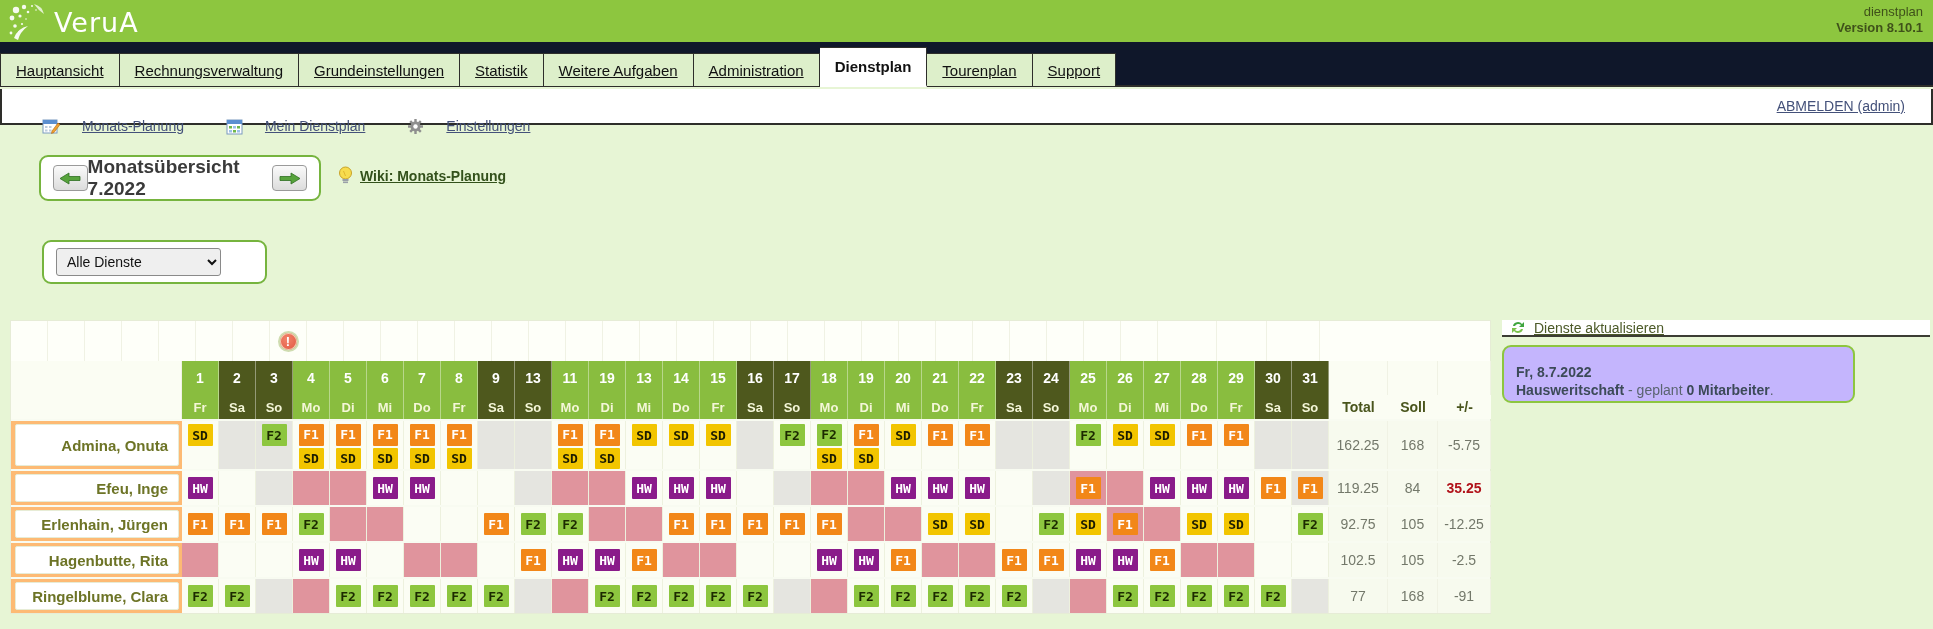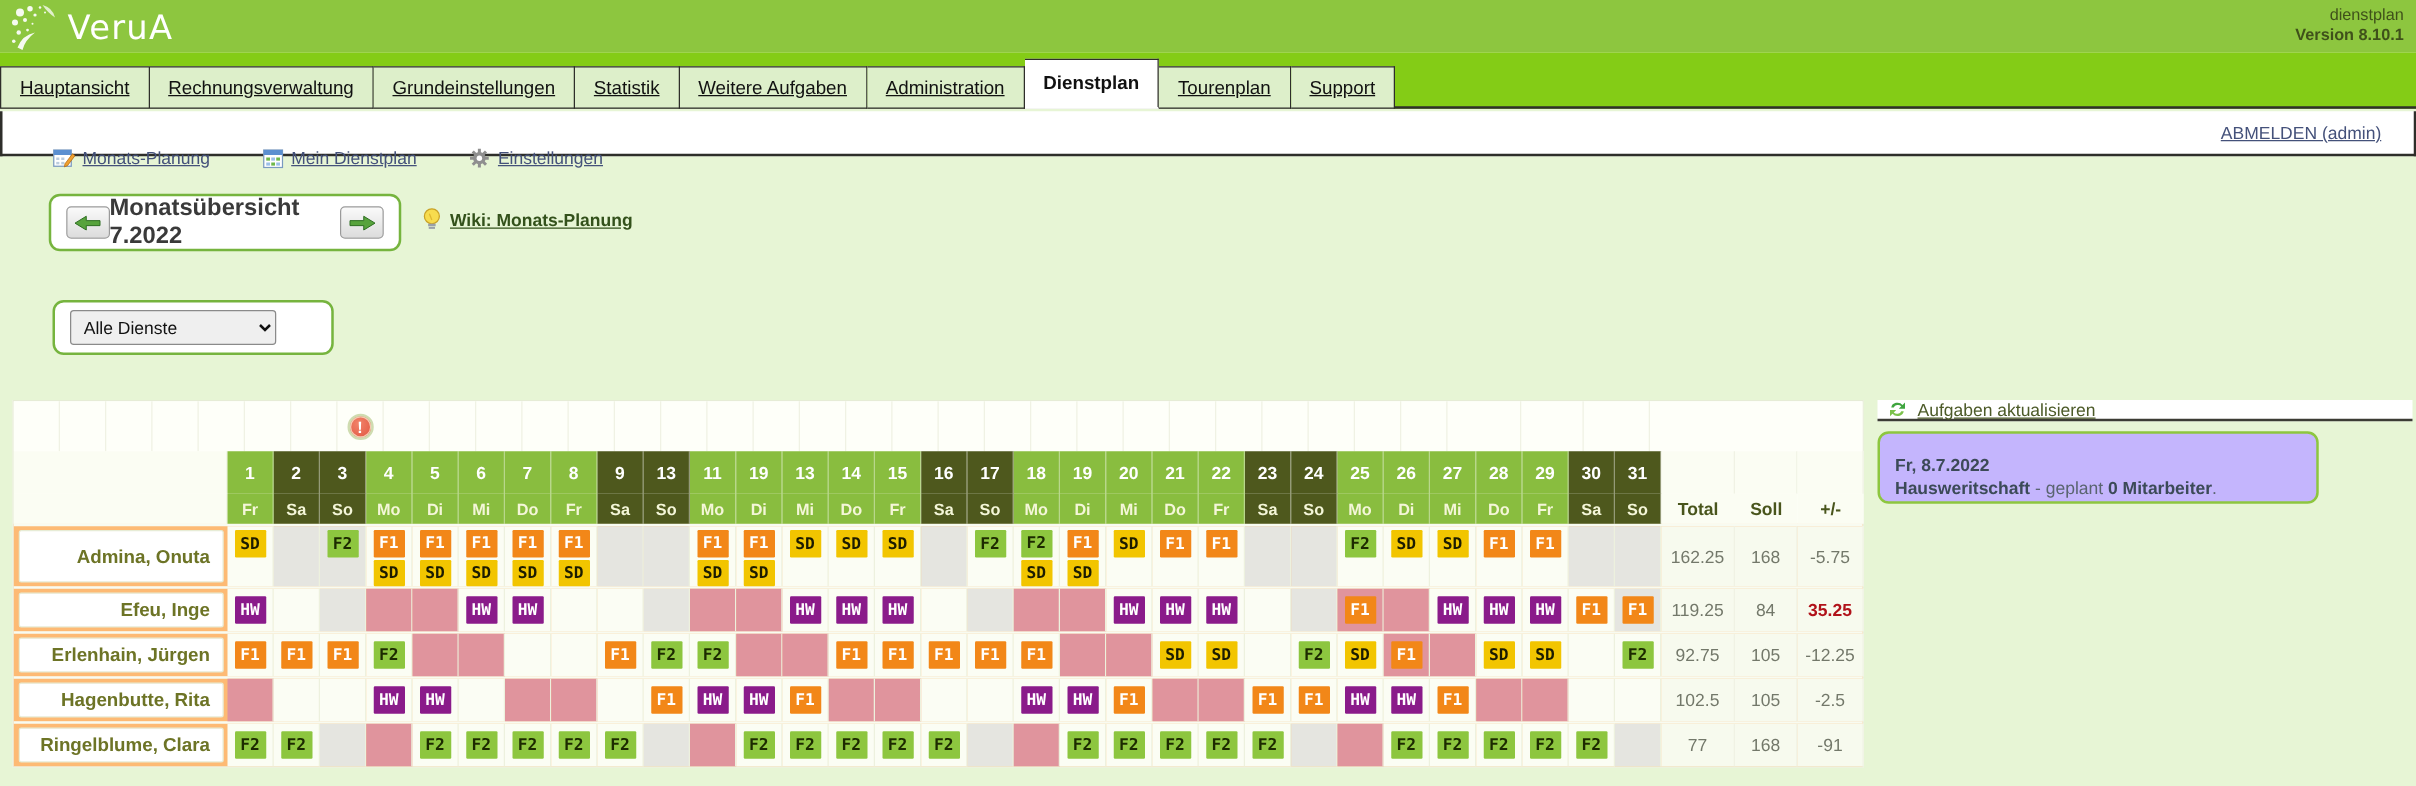--- a/index.html
+++ b/index.html
@@ -8,31 +8,31 @@
 
   
   .banner { position:absolute; left:0; top:0; width:1933px; height:42px; background:#8dc63f; }
   .logo { position:absolute; left:8px; top:2px; display:flex; align-items:center; color:#fff; }
   .logo-flourish { margin-right:2px; }
   .logo-text { font-size:27px; letter-spacing:1px; color:#fff; font-family:"DejaVu Sans", sans-serif; }
   .version-block { position:absolute; right:10px; top:4px; text-align:right; color:#3f511a; font-size:13px; line-height:16px; }
   .version-line2 { font-weight:bold; }
 
   
-  .tabbar { position:absolute; left:0; top:42px; width:1933px; height:45px; background:#84cc16; border-bottom:2px solid #2e2e2a; }
+  .tabbar { position:absolute; left:0; top:42px; width:1933px; height:45px; background:#0f172a; border-bottom:2px solid #2e2e2a; }
   .tabs { position:absolute; left:0; bottom:-2px; display:flex; align-items:flex-end; }
   .tab { height:34px; padding:0 15px; display:flex; align-items:center; background:#ddefca; border:1px solid #2e2e2a; border-left:none; font-size:15px; color:#111; cursor:pointer; }
   .tab:first-child { border-left:1px solid #2e2e2a; }
   .tab span { text-decoration:underline; }
   .tab.active { background:#fff; height:40px; border-bottom:2px solid #fff; font-weight:bold; position:relative; z-index:2; }
   .tab.active span { text-decoration:none; }
 
   
   .toolbar { position:absolute; left:0; top:89px; width:1933px; height:36px; background:#fff; border:2px solid #2e2e2a; border-top:none; display:flex; align-items:center; }
-  .tool-item { display:flex; align-items:center; gap:6px; margin-left:42px; cursor:pointer;margin-top:40px; }
+  .tool-item { display:flex; align-items:center; gap:22px; margin-left:42px; cursor:pointer;margin-top:40px; }
   .tool-item:first-child { margin-left:40px; }
   .tool-link { color:#44517a; font-size:14px; text-decoration:underline; }
   .logout { position:absolute; right:26px; color:#44517a; font-size:14px; text-decoration:underline; cursor:pointer; }
 
   
   .monthbox { position:absolute; left:39px; top:155px; width:282px; height:46px; background:#fff; border:2px solid #76b43e; border-radius:9px; display:flex; align-items:center; justify-content:space-between; padding:0 12px; }
   .navbtn { width:40px; height:26px; background:linear-gradient(#fafafa,#dcdcdc); border:1px solid #9a9a9a; border-radius:4px; display:flex; align-items:center; justify-content:center; cursor:pointer; }
   .month-title { font-size:19px; font-weight:bold; color:#3a3a3a; }
   .wikirow { position:absolute; left:338px; top:166px; display:flex; align-items:center; gap:7px; }
   .wiki-link { color:#33511b; font-size:14px; font-weight:bold; text-decoration:underline; cursor:pointer; }
@@ -721,18 +721,18 @@
       <div class="c sollcol totval">168</div>
       <div class="c diffcol totval">-91</div>
     </div>
   </div>
 
 <div class="sidehead">
   <svg width="16" height="15" viewBox="0 0 16 15">
     <path d="M3 6 A5 4.5 0 0 1 12 4 L14 2 L14 7 L9 7 L11 5 A3.5 3 0 0 0 5 6 Z" fill="#3fa53f"></path>
     <path d="M13 9 A5 4.5 0 0 1 4 11 L2 13 L2 8 L7 8 L5 10 A3.5 3 0 0 0 11 9 Z" fill="#7cc24c"></path>
   </svg>
-  <span class="side-link">Aufgaben aktualisieren</span>
+  <span class="side-link">Dienste aktualisieren</span>
 </div>
 <div class="infobox">
   <div class="b">Fr, 8.7.2022</div>
   <div><span class="b">Hausweritschaft</span><span class="info-mid"> - geplant </span><span class="b">0 Mitarbeiter</span><span class="info-end">.</span></div>
 </div>
 
 </body></html>

